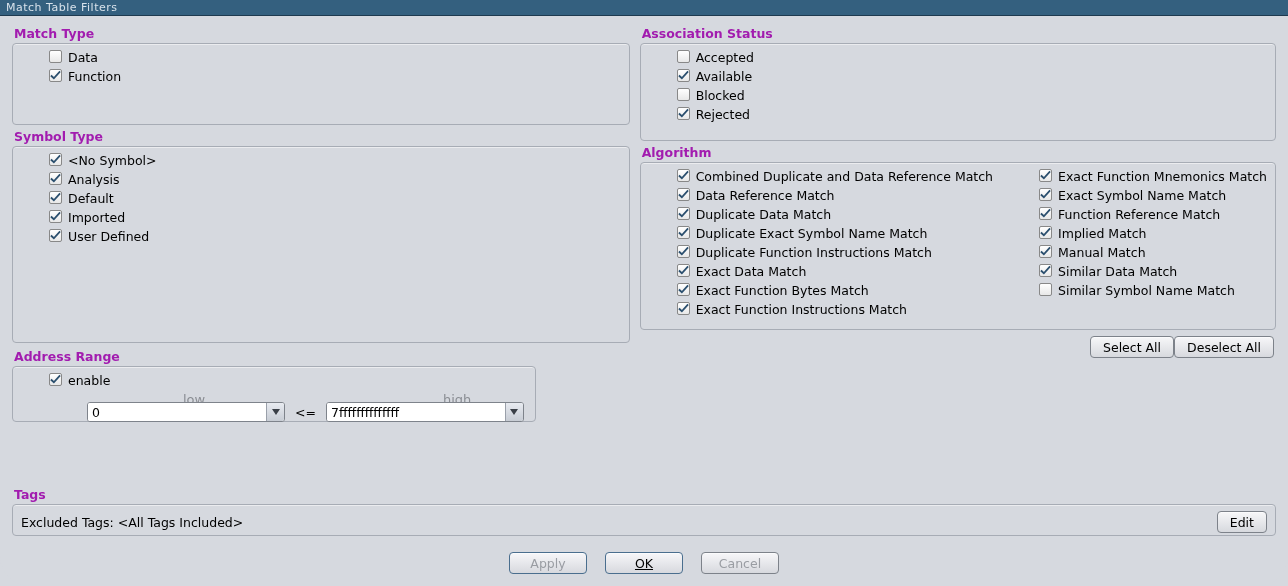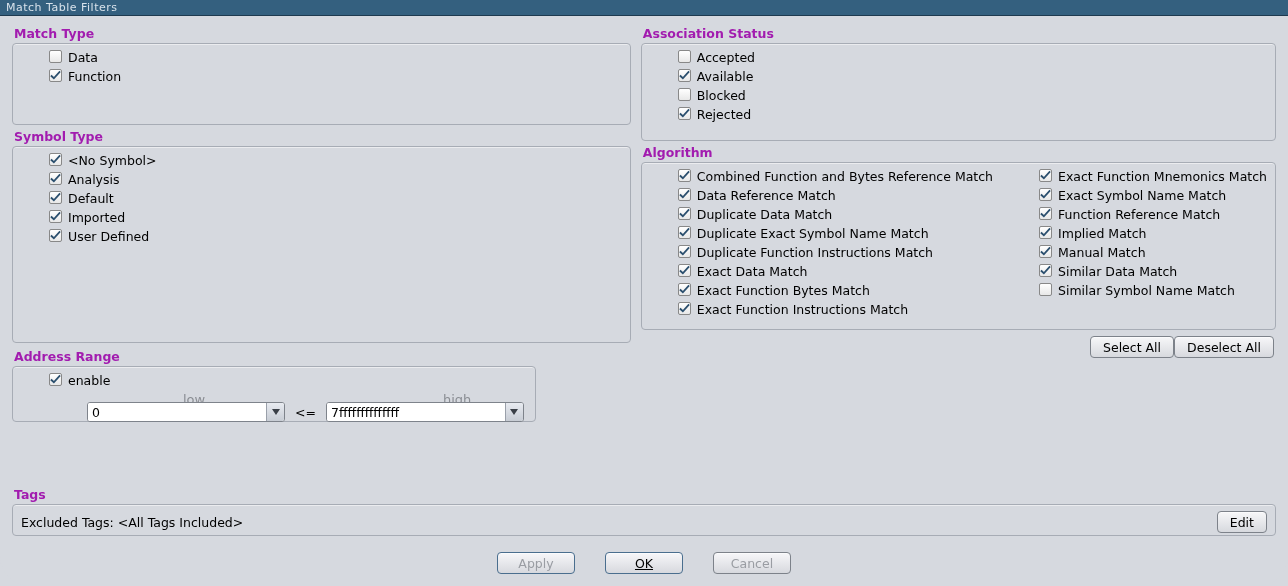--- a/index.html
+++ b/index.html
@@ -134,21 +134,21 @@
   .combo .drop svg { width:8px; height:6px; }
   .midop {
     padding: 0 4px;
   }
   .tags-row {
     display: flex; align-items: center; justify-content: space-between;
   }
   .footer-buttons {
     display: flex;
     justify-content: center;
-    gap: 30px;
+    gap: 18px;
     padding: 12px 0;
     border-top: 4px solid #d6d9df;
   }
   
   .match-type-box   { height: 82px; }
   .symbol-type-box  { height: 197px; }
   .assoc-status-box { height: 98px; }
   .algorithm-box    { height: 168px; }
   .addr-box { height: 56px; width: 524px; }
   .tags-box { height: 32px; }
@@ -300,21 +300,21 @@
       <div class="group-title">Algorithm</div>
       <div class="group-box algorithm-box">
         <div class="two-col">
           <div id="algo-col1">
               <div class="checkrow">
                 <span class="checkbox checked">
                   <svg viewBox="0 0 12 12">
                     <path d="M1 6 L4.2 9 L11 1.5" stroke="#2b4f6e" stroke-width="2" fill="none"></path>
                   </svg>
                 </span>
-                <span class="checklabel">Combined Function and Bytes Reference Match</span>
+                <span class="checklabel">Combined Duplicate and Data Reference Match</span>
               </div>
               <div class="checkrow">
                 <span class="checkbox checked">
                   <svg viewBox="0 0 12 12">
                     <path d="M1 6 L4.2 9 L11 1.5" stroke="#2b4f6e" stroke-width="2" fill="none"></path>
                   </svg>
                 </span>
                 <span class="checklabel">Data Reference Match</span>
               </div>
               <div class="checkrow">

